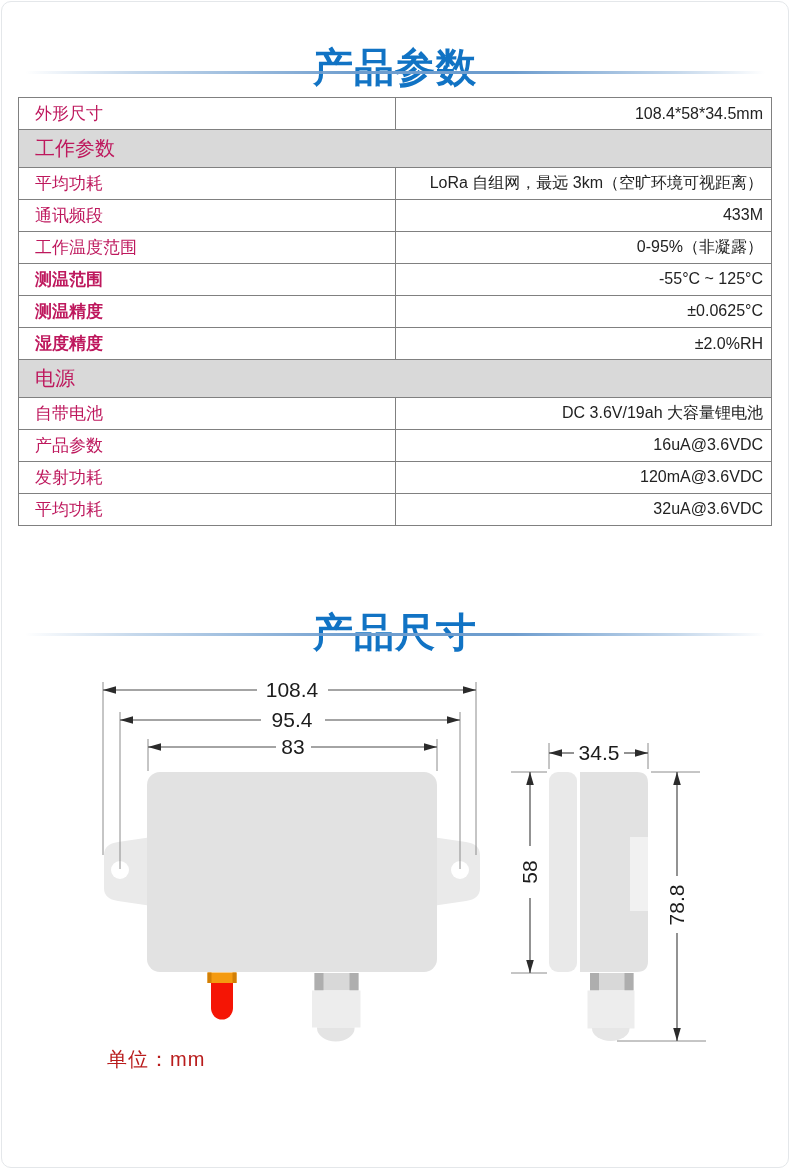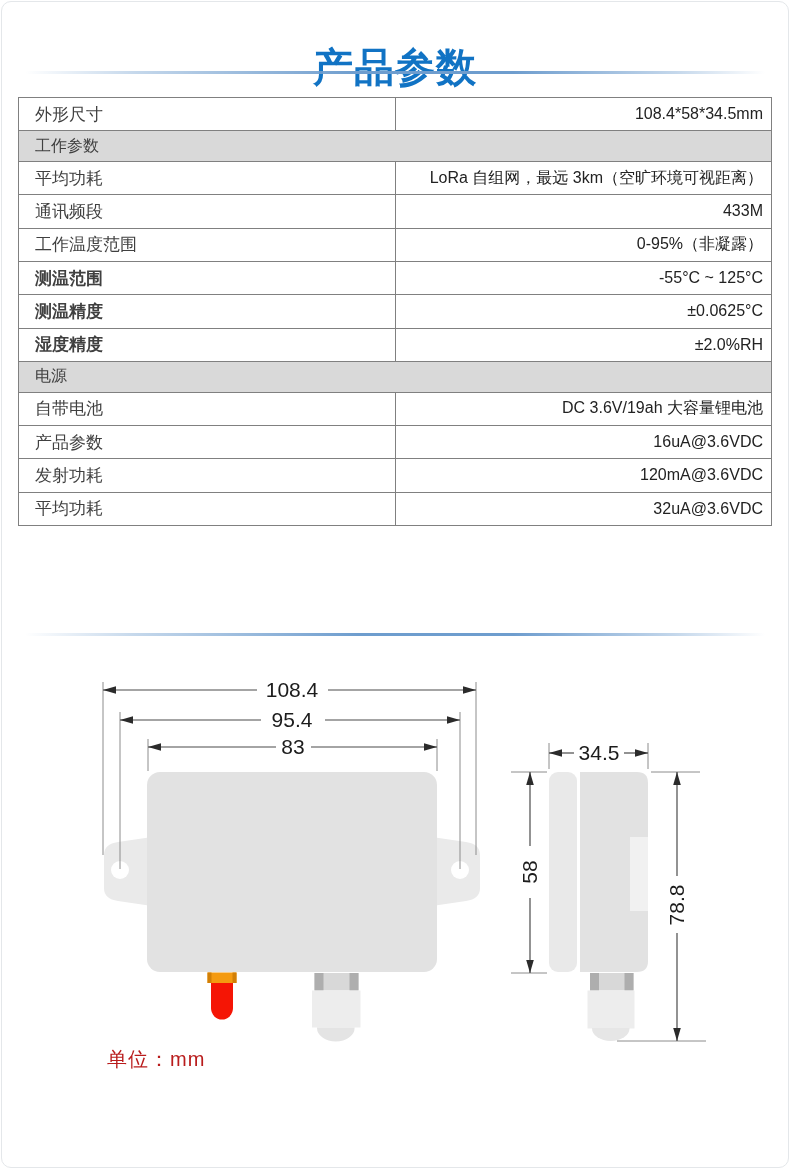--- a/index.html
+++ b/index.html
@@ -25,26 +25,26 @@
   }
   #divider-params { top:71px; }
   #divider-dims   { top:633px; }
 
   table.spec {
     position:absolute; top:97px; left:18px; width:754px; height:429px;
     border-collapse:collapse; table-layout:fixed;
   }
   table.spec td {
     border:1px solid #808080; padding:0 8px 0 16px;
-    font-size:17px; color:#404040; vertical-align:middle;
+    font-size:17px; color:#be185d; vertical-align:middle;
     white-space:nowrap; overflow:hidden;
   }
   table.spec td.val { padding-left:13px; font-size:16px; color:#222;text-align:right; }
   table.spec tr.bold td.lbl { font-weight:700;margin-left:20px; }
-  table.spec tr.section td { background:#d9d9d9; font-size:16px; }
+  table.spec tr.section td { background:#d9d9d9; font-size:20px; }
 
   svg.drawing { position:absolute; top:655px; left:0; }
   .extline { stroke:#8c8c8c; stroke-width:1; fill:none; }
   .dimline { stroke:#4a4a4a; stroke-width:1.2; fill:none; }
   .arrow   { fill:#2b2b2b; stroke:none; }
   .dimtext { font-size:21px; fill:#1c1c1c; font-family:"Liberation Sans","DejaVu Sans",sans-serif; }
 
   .unit-label { position:absolute; top:1046px; left:107px; font-size:20px; color:#b91c1c; letter-spacing:1px; }
 </style>
 </head>
@@ -108,20 +108,21 @@
         <td class="lbl">发射功耗</td>
         <td class="val">120mA@3.6VDC</td>
       </tr>
       <tr>
         <td class="lbl">平均功耗</td>
         <td class="val">32uA@3.6VDC</td>
       </tr>
     </tbody>
   </table>
 
+  <div class="sec-title" id="title-dims">产品尺寸</div>
   <div class="divider" id="divider-dims"></div>
 
   <svg class="drawing" width="790" height="425" viewBox="0 0 790 425">
 
     <g>
       <path d="M152 182 L118 187 Q104 189 104 200 L104 233 Q104 244 118 246 L152 251 Z" fill="#eaeaea"></path>
       <path d="M432 182 L466 187 Q480 189 480 200 L480 233 Q480 244 466 246 L432 251 Z" fill="#eaeaea"></path>
       <rect x="147" y="117" width="290" height="200" rx="13" fill="#e2e2e2"></rect>
       <circle cx="120" cy="215" r="9" fill="#ffffff"></circle>
       <circle cx="460" cy="215" r="9" fill="#ffffff"></circle>

